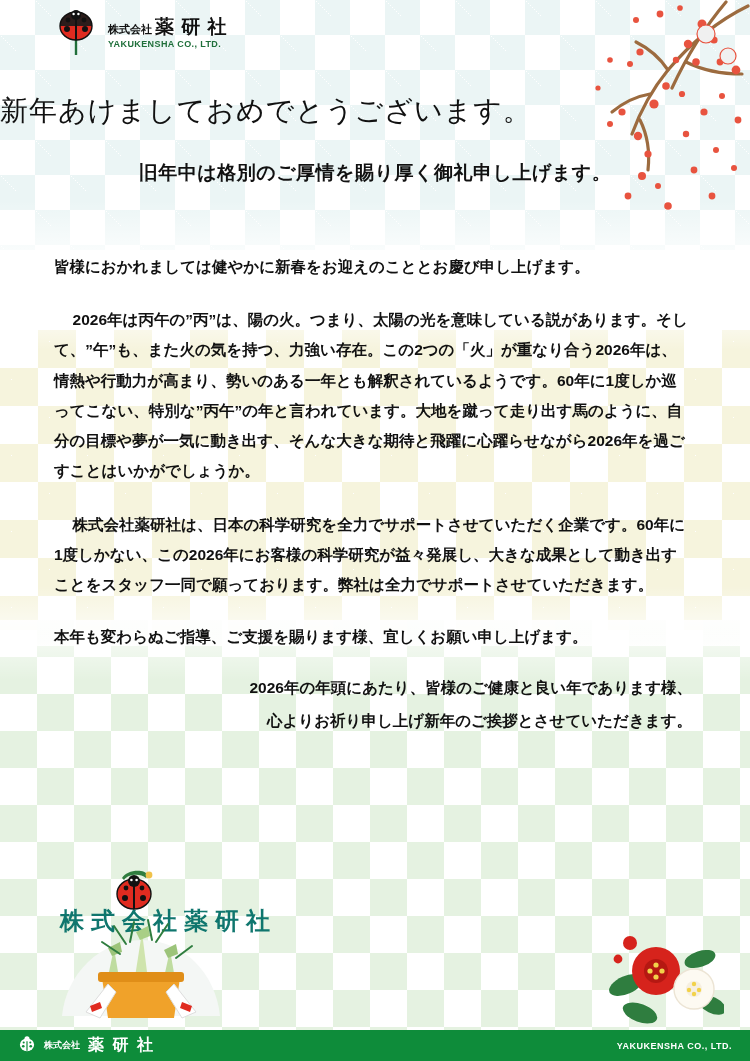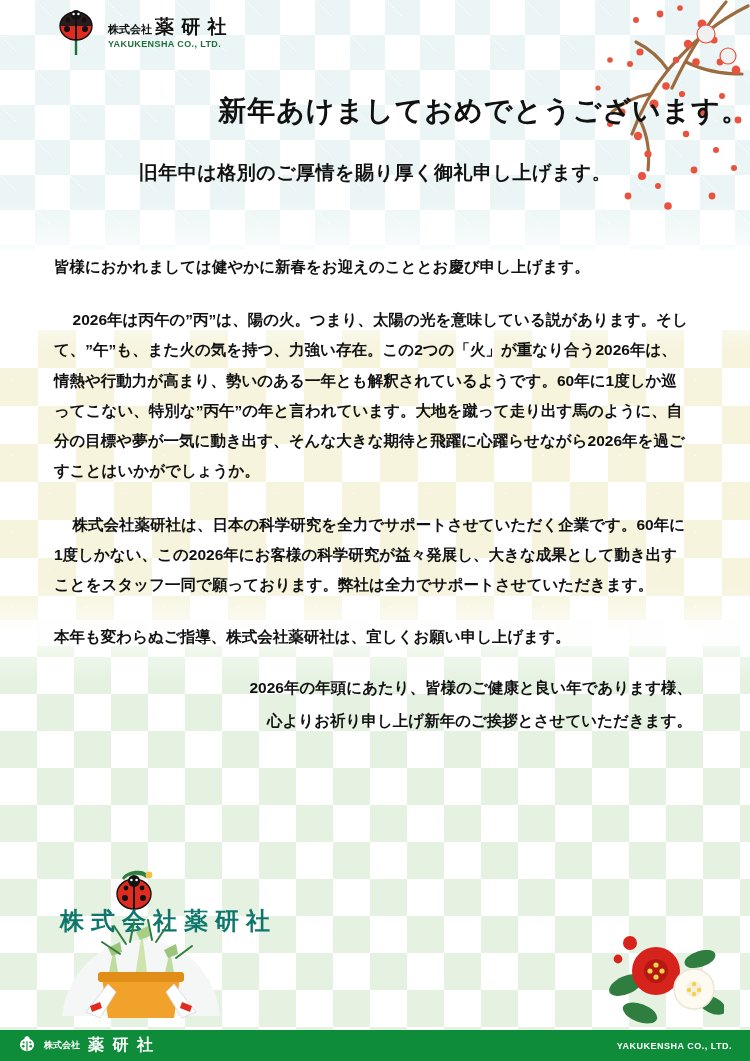--- a/index.html
+++ b/index.html
@@ -99,23 +99,23 @@
     margin-top: 2px;
     font-weight: bold;
   }
 
   
   .h1 {
     position: absolute;
     top: 92px;
     left: 0;
     width: 750px;
-    text-align: right;
+    text-align: left;
     font-size: 28px;
-    font-weight: bold;
+    font-weight: normal;
     color: #111;
     letter-spacing: 1px;
   }
   .h2 {
     position: absolute;
     top: 160px;
     left: 0;
     width: 750px;
     text-align: center;
     font-size: 19px;
@@ -310,21 +310,21 @@
     </div>
   </div>
 
   <div class="h1">新年あけましておめでとうございます。</div>
   <div class="h2">旧年中は格別のご厚情を賜り厚く御礼申し上げます。</div>
 
   <div class="body-wrap">
     <p class="p">皆様におかれましては健やかに新春をお迎えのこととお慶び申し上げます。</p>
     <p class="p indent">2026年は丙午の”丙”は、陽の火。つまり、太陽の光を意味している説があります。そして、”午”も、また火の気を持つ、力強い存在。この2つの「火」が重なり合う2026年は、情熱や行動力が高まり、勢いのある一年とも解釈されているようです。60年に1度しか巡ってこない、特別な”丙午”の年と言われています。大地を蹴って走り出す馬のように、自分の目標や夢が一気に動き出す、そんな大きな期待と飛躍に心躍らせながら2026年を過ごすことはいかがでしょうか。</p>
     <p class="p indent">株式会社薬研社は、日本の科学研究を全力でサポートさせていただく企業です。60年に1度しかない、この2026年にお客様の科学研究が益々発展し、大きな成果として動き出すことをスタッフ一同で願っております。弊社は全力でサポートさせていただきます。</p>
-    <p class="p tight">本年も変わらぬご指導、株式会社薬研社は、宜しくお願い申し上げます。</p>
+    <p class="p tight">本年も変わらぬご指導、ご支援を賜ります様、宜しくお願い申し上げます。</p>
     <div class="center-block">
       <div class="l1">2026年の年頭にあたり、皆様のご健康と良い年であります様、</div>
       <div class="l2">心よりお祈り申し上げ新年のご挨拶とさせていただきます。</div>
     </div>
   </div>
 
   <div class="sig">
     <div class="company">株式会社薬研社</div>
   </div>
 

